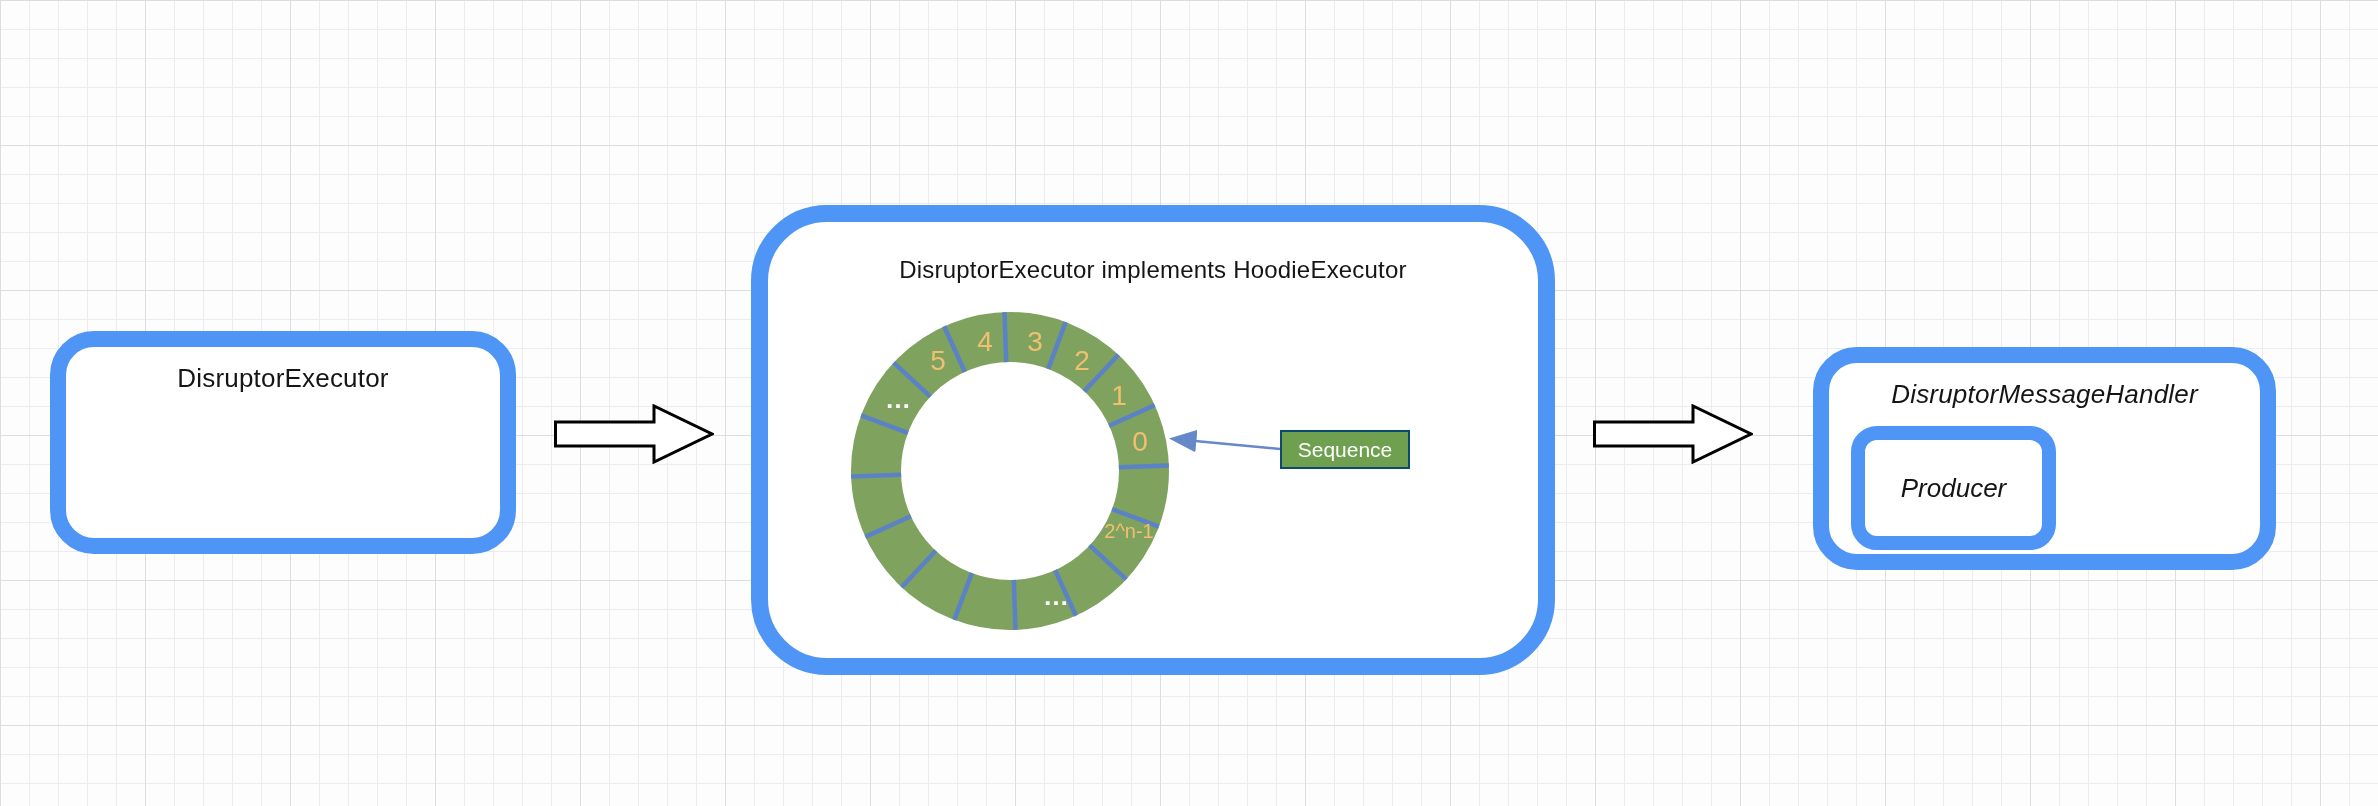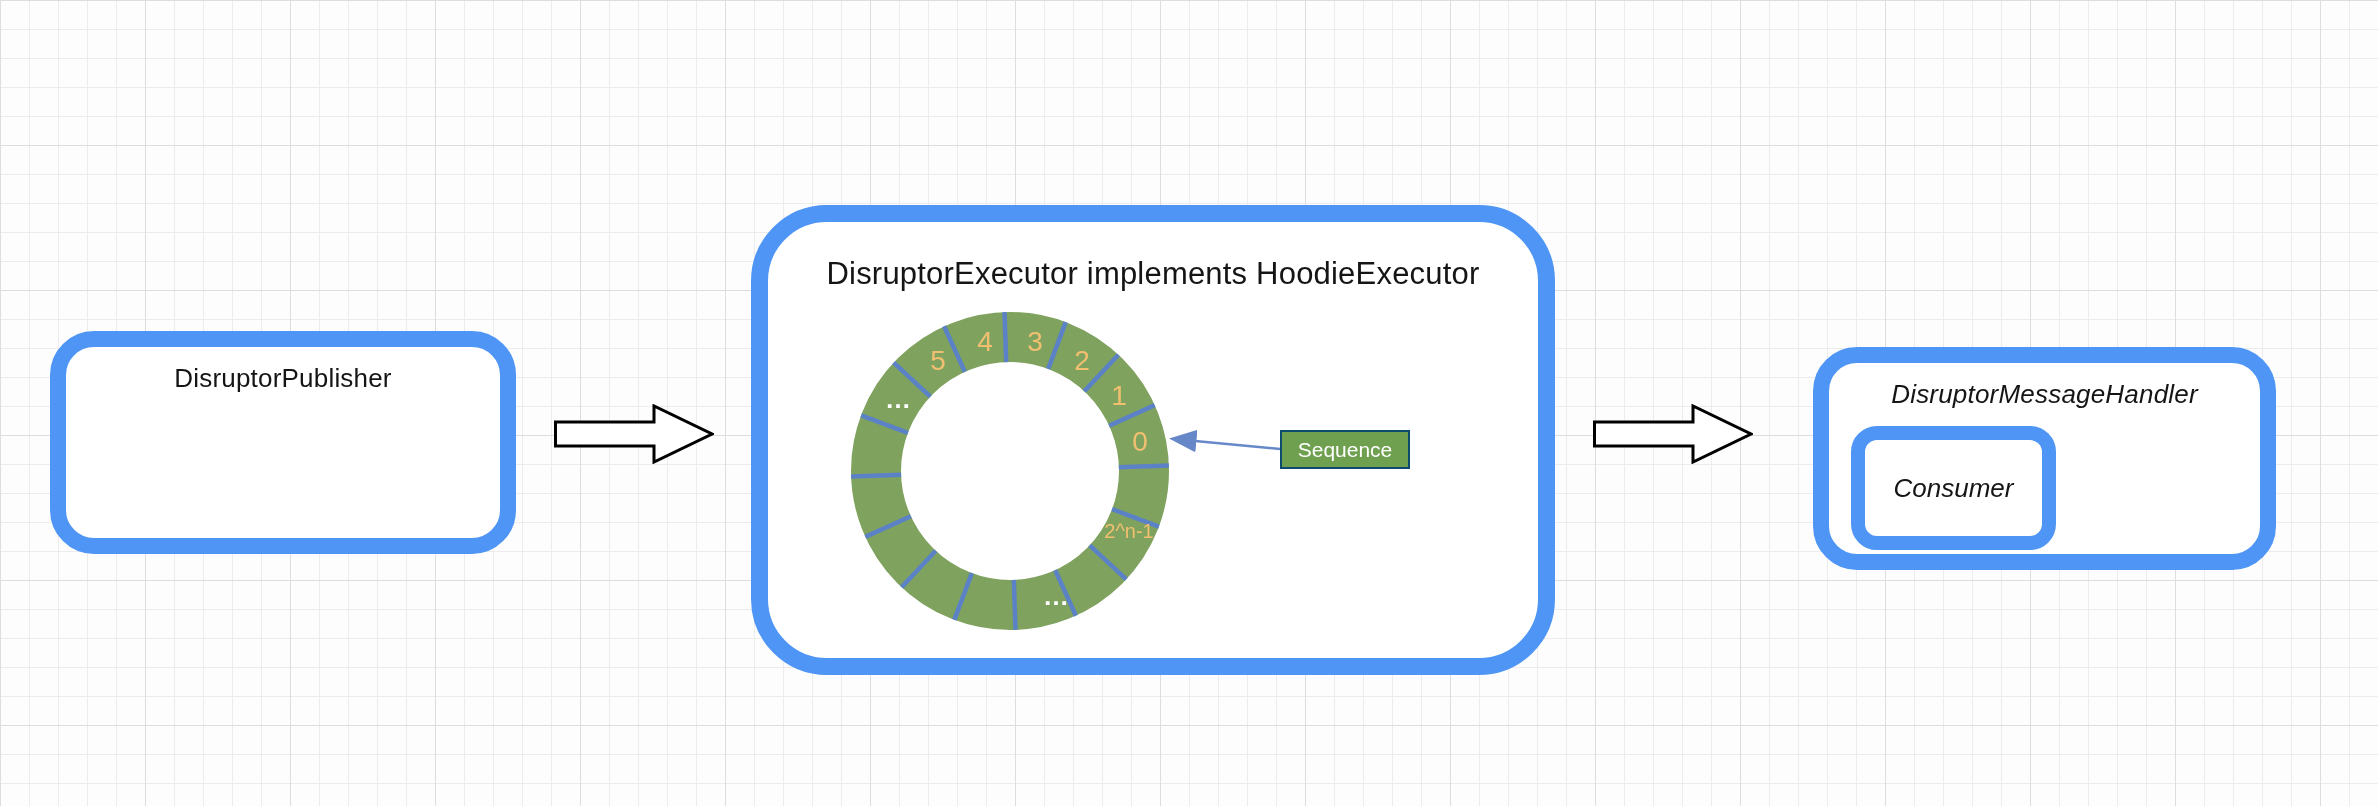--- a/index.html
+++ b/index.html
@@ -13,21 +13,21 @@
     background-size:145px 145px,145px 145px,29px 29px,29px 29px;
   }
   .frame{
     position:absolute;background:#ffffff;border:16px solid var(--accent-blue,#4e95f5);
     border-radius:44px;box-sizing:border-box;
   }
   .frame.mid{border-width:17px;border-radius:76px;}
   .frame-title{
     text-align:center;font-size:26px;color:#151515;margin-top:16px;letter-spacing:0.2px;
   }
-  .frame.mid .frame-title{margin-top:34px;font-size:31px;}
+  .frame.mid .frame-title{margin-top:34px;font-size:24px;}
   .inner-frame{
     position:absolute;border:14px solid var(--accent-blue,#4e95f5);border-radius:26px;
     background:#ffffff;box-sizing:border-box;display:flex;align-items:center;justify-content:center;
     font-size:26px;color:#151515;
   }
   .ring-svg{position:absolute;left:0;top:0;pointer-events:none;}
   .ring-body{fill:none;stroke:var(--ring-green,#7fa25e);stroke-width:50px;}
   .ring-divider{stroke:var(--divider-blue,#5b82c7);stroke-width:4.5px;}
   .ring-label{text-anchor:middle;dominant-baseline:central;}
   .slot-num{fill:var(--slot-label-orange,#f0c070);font-size:28px;font-family:"Liberation Sans",sans-serif;}
@@ -41,21 +41,21 @@
   }
   .flow-arrow{position:absolute;width:160px;height:60px;}
   .flow-arrow polygon{fill:#ffffff;stroke:var(--arrow-outline,#000000);stroke-width:3px;stroke-linejoin:miter;}
 </style>
 </head>
 <body>
 
 <div class="canvas">
 
   <div class="frame" style="left:50px;top:331px;width:466px;height:223px;">
-    <div class="frame-title">DisruptorPublisher</div>
+    <div class="frame-title">DisruptorExecutor</div>
   </div>
 
   <svg class="flow-arrow" style="left:554px;top:404px;" viewBox="0 0 160 60">
     <polygon points="1.5,18 100,18 100,2 158,30 100,58 100,42 1.5,42"></polygon>
   </svg>
 
   <div class="frame mid" style="left:751px;top:205px;width:804px;height:470px;">
     <div class="frame-title">DisruptorExecutor implements HoodieExecutor</div>
 
     <svg id="ring-svg" class="ring-svg" width="770" height="436" viewBox="0 0 770 436">
@@ -100,17 +100,17 @@
     </div>
   </div>
 
   <svg class="flow-arrow" style="left:1593px;top:404px;" viewBox="0 0 160 60">
     <polygon points="1.5,18 100,18 100,2 158,30 100,58 100,42 1.5,42"></polygon>
   </svg>
 
   <div class="frame" style="left:1813px;top:347px;width:463px;height:223px;font-style:italic;">
     <div class="frame-title">DisruptorMessageHandler</div>
     <div class="inner-frame" style="left:22px;top:63px;width:205px;height:124px;">
-      <span>Consumer</span>
+      <span>Producer</span>
     </div>
   </div>
 
 </div>
 
 </body></html>

